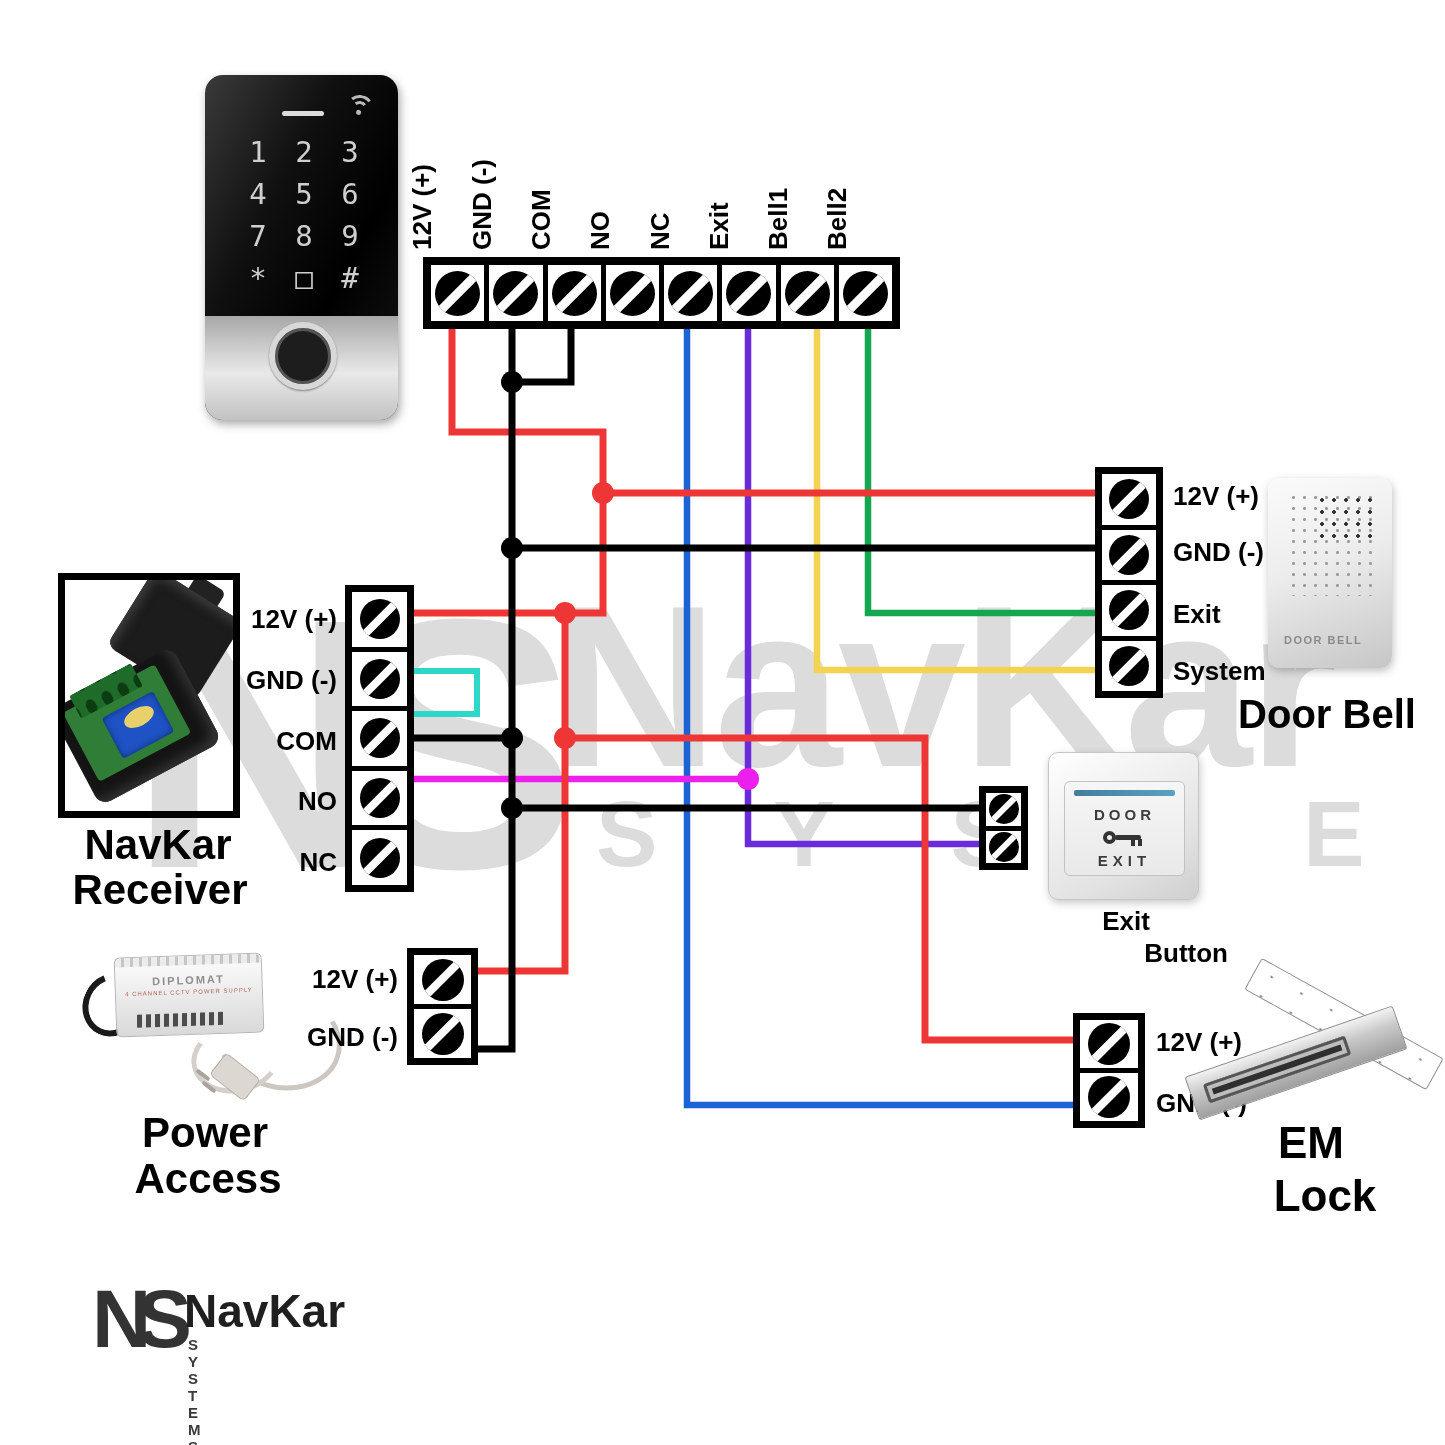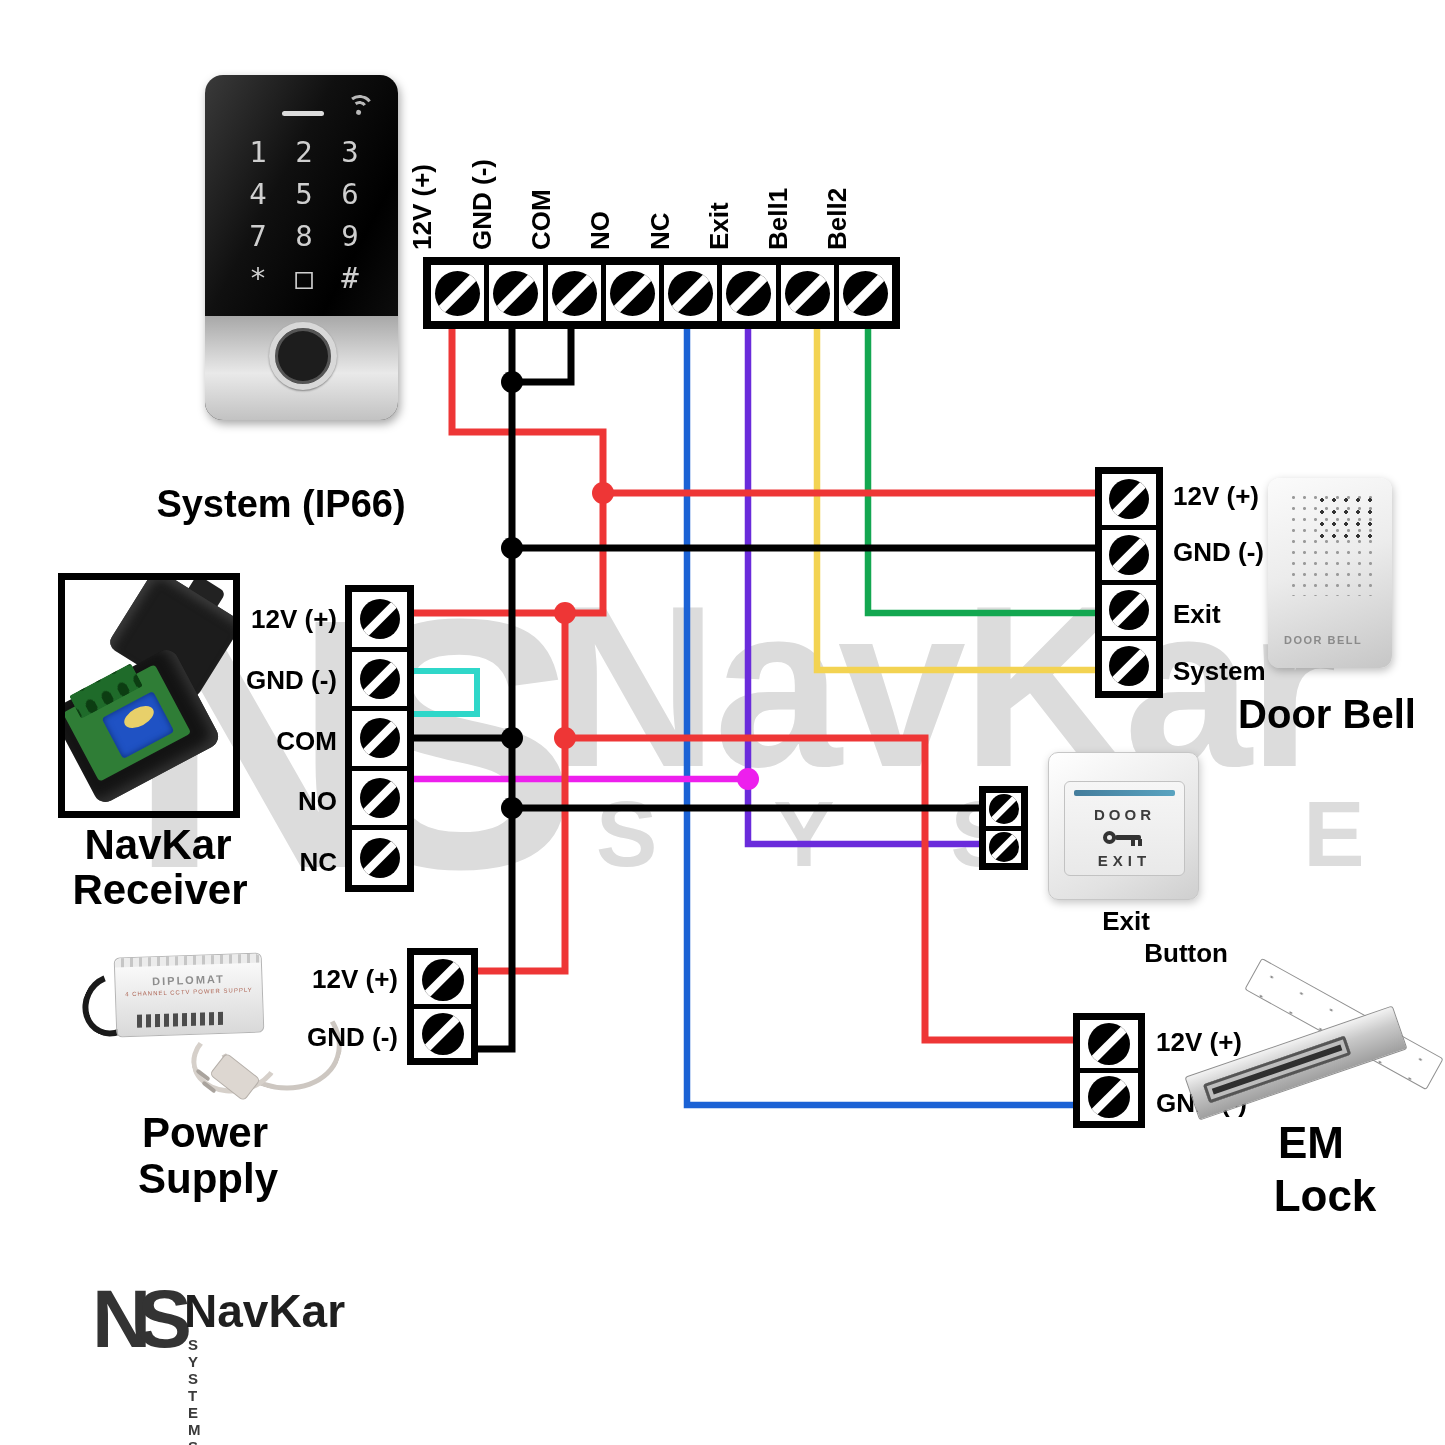--- a/index.html
+++ b/index.html
@@ -208,21 +208,20 @@
       <span>7</span>
       <span>8</span>
       <span>9</span>
       <span>*</span>
       <span>□</span>
       <span>#</span>
     </div>
     <div class="silver"></div>
     <div class="fp"></div>
   </div>
-  <div class="biglabel" style="left:131px;top:484px;width:300px;font-size:38px;">System (IP66)</div>
 
   <div id="strip">
     <div class="tcell">
         <div class="screw s45"></div>
       </div>
     <div class="tcell">
         <div class="screw s45"></div>
       </div>
     <div class="tcell">
         <div class="screw s45"></div>
@@ -297,21 +296,21 @@
       <div class="sub">4 CHANNEL CCTV POWER SUPPLY</div>
       <div class="vents"></div>
     </div>
     <div class="cord"></div>
     <div class="cord2"></div>
     <div class="plug"></div>
     <div class="pin1"></div>
     <div class="pin2"></div>
   </div>
   <div class="biglabel" style="left:55px;top:1110px;width:300px;font-size:42px;">Power</div>
-  <div class="biglabel" style="left:58px;top:1156px;width:300px;font-size:42px;">Supply</div>
+  <div class="biglabel" style="left:58px;top:1156px;width:300px;font-size:42px;">Access</div>
 
   <div class="tblock" style="left:407px;top:948px;width:71px;height:117px;">
     <div class="trow">
         <div class="screw s42"></div>
       </div>
     <div class="trow">
         <div class="screw s42"></div>
       </div>
   </div>
   <div class="slabel r" style="left:228px;top:962px;">12V (+)</div>

